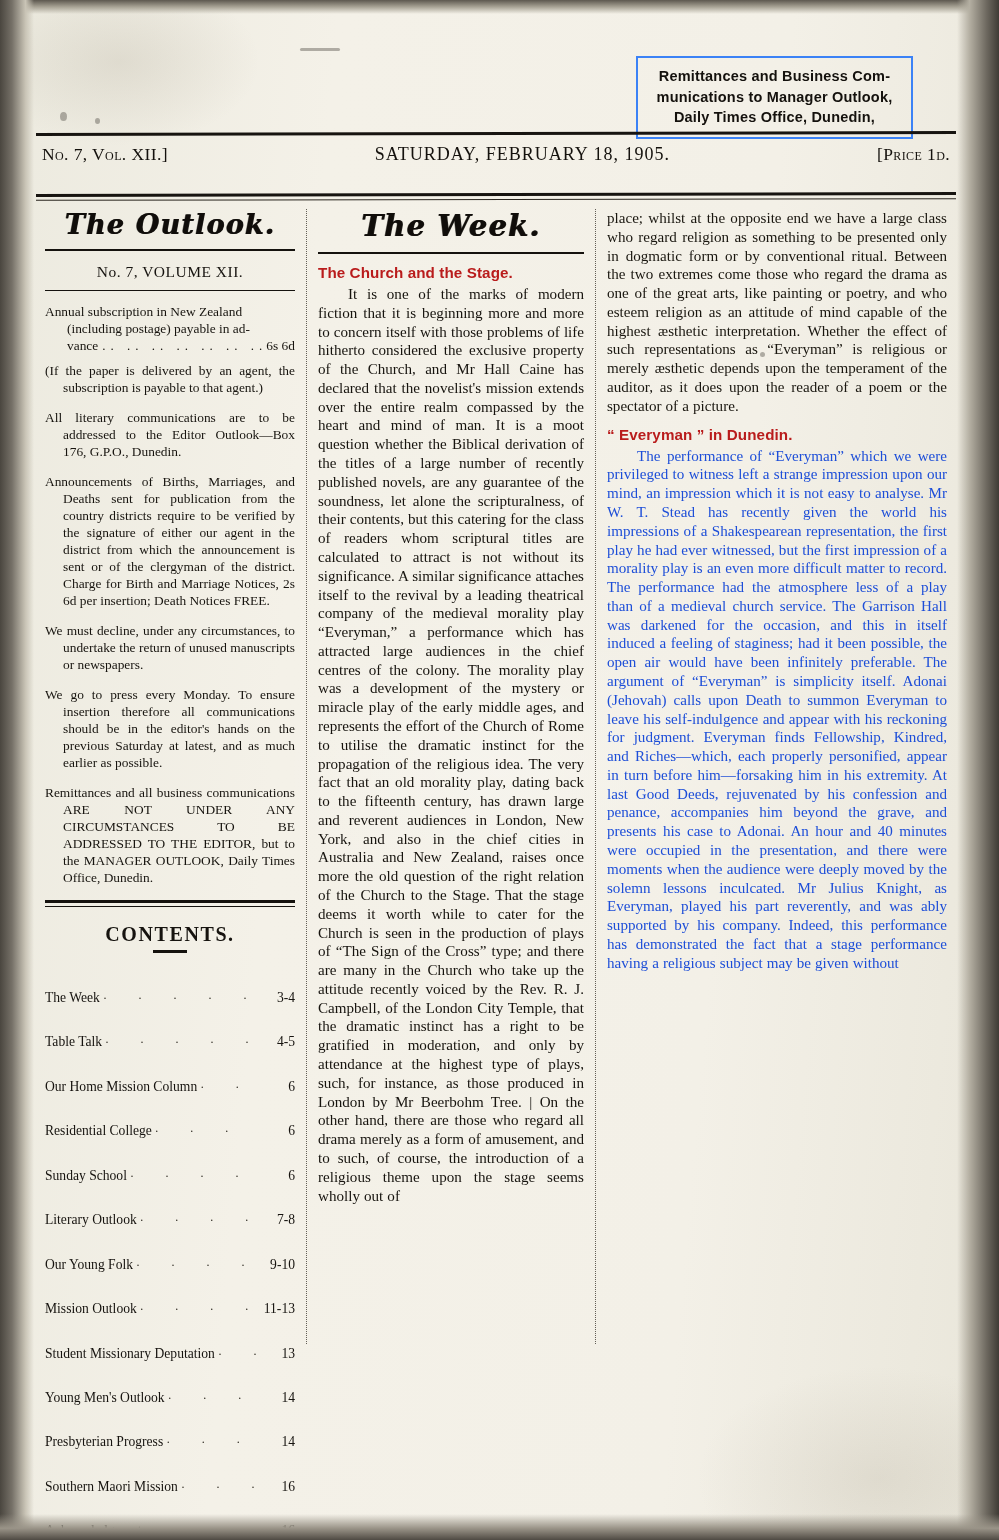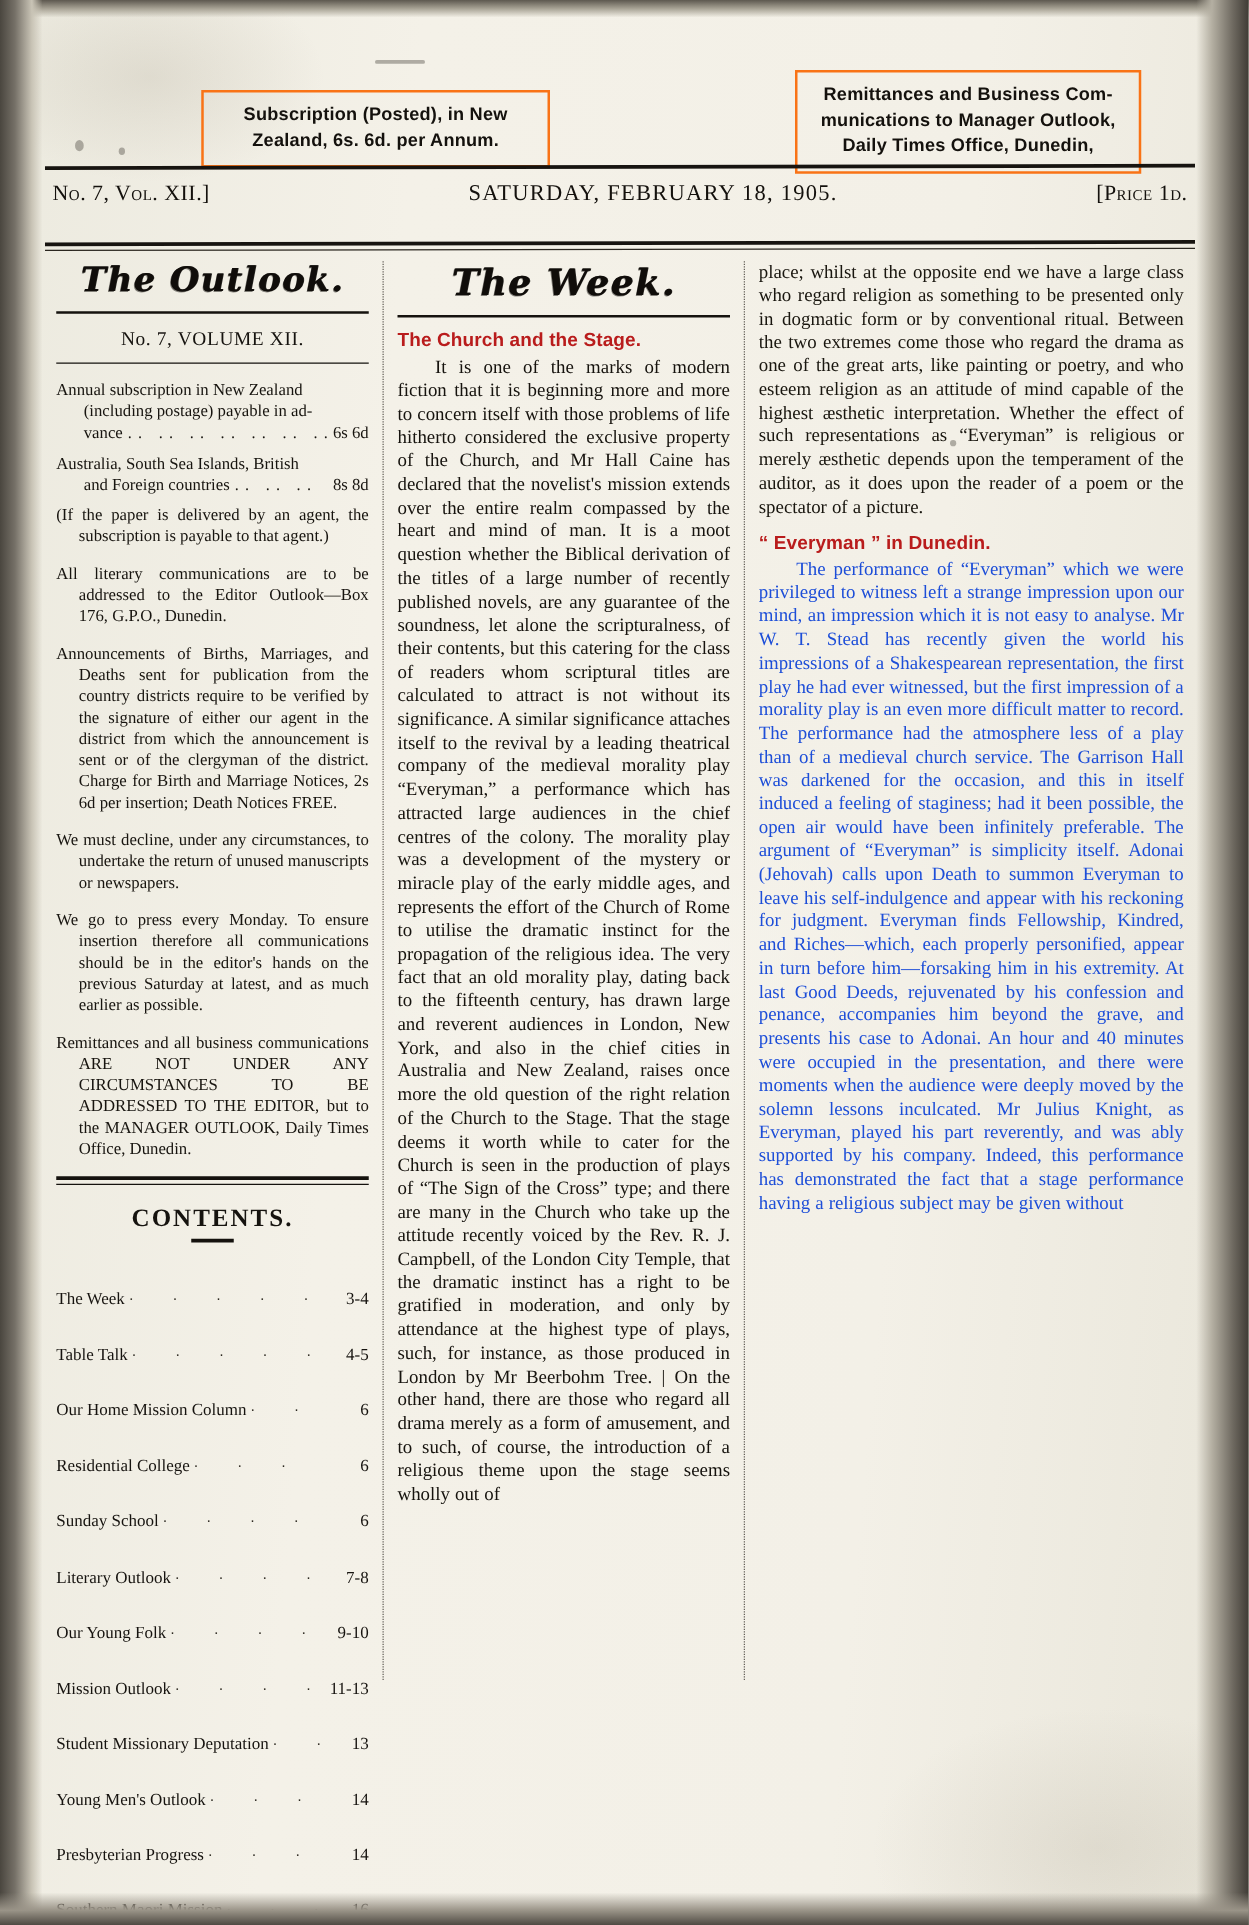--- a/index.html
+++ b/index.html
@@ -68,21 +68,21 @@
     position: absolute;
     left: 36px; top: 14px;
     width: 920px; height: 1500px;
     z-index: 2;
   }
 
   
   .notices { position: relative; height: 98px; }
   .notice-box {
     position: absolute;
-    border: 2px solid #f97316;
+    border: 2px solid #3b82f6;
     padding: 8px 10px 9px;
     text-align: center;
     font-family: "Liberation Sans", sans-serif;
     font-weight: bold;
     color: #14110d;
     line-height: 1.42;
     font-size: 14.5px;
     letter-spacing: .2px;
   }
   #notice-subscription { left: 125px; top: 58px; width: 255px; }
@@ -283,24 +283,20 @@
 
   <div class="speckle" style="left:60px; top:112px; width:7px; height:9px;"></div>
   <div class="speckle" style="left:95px; top:118px; width:5px; height:6px;"></div>
   <div class="speckle" style="left:300px; top:48px; width:40px; height:3px; border-radius:2px;"></div>
   <div class="speckle" style="left:520px; top:330px; width:4px; height:4px;"></div>
   <div class="speckle" style="left:760px; top:352px; width:5px; height:5px;"></div>
 
   <div class="sheet">
 
     <div class="notices">
-      <div class="notice-box" id="notice-subscription">
-        <div>Subscription (Posted), in New</div>
-        <div>Zealand, 6s. 6d. per Annum.</div>
-      </div>
       <div class="notice-box" id="notice-remittances">
         <div>Remittances and Business Com-</div>
         <div>munications to Manager Outlook,</div>
         <div>Daily Times Office, Dunedin,</div>
       </div>
     </div>
 
 
     <div class="rule-thick"></div>
 
@@ -324,28 +320,20 @@
         <div class="note sub-item">
           <div class="l1">Annual subscription in New Zealand</div>
           <div class="l2">(including postage) payable in ad-</div>
           <div class="l2 price-row">
             <span>vance</span>
             <span class="dots">.. .. .. .. .. .. ..</span>
             <span>6s 6d</span>
           </div>
         </div>
 
-        <div class="note sub-item">
-          <div class="l1">Australia, South Sea Islands, British</div>
-          <div class="l2 price-row">
-            <span>and Foreign countries</span>
-            <span class="dots">.. .. ..</span>
-            <span>8s 8d</span>
-          </div>
-        </div>
 
         <div class="note hang">(If the paper is delivered by an agent, the subscription is payable to that agent.)</div>
         <div class="note hang">All literary communications are to be addressed to the Editor Outlook—Box 176, G.P.O., Dunedin.</div>
         <div class="note hang">Announcements of Births, Marriages, and Deaths sent for publication from the country districts require to be verified by the signature of either our agent in the district from which the announcement is sent or of the clergyman of the district.  Charge for Birth and Marriage Notices, 2s 6d per insertion; Death Notices FREE.</div>
         <div class="note hang">We must decline, under any circumstances, to undertake the return of unused manuscripts or newspapers.</div>
         <div class="note hang">We go to press every Monday.  To ensure insertion therefore all communications should be in the editor's hands on the previous Saturday at latest, and as much earlier as possible.</div>
         <div class="note hang">Remittances and all business communications ARE NOT UNDER ANY CIRCUMSTANCES TO BE ADDRESSED TO THE EDITOR, but to the MANAGER OUTLOOK, Daily Times Office, Dunedin.</div>
 
         <div class="rule-double"></div>
 

